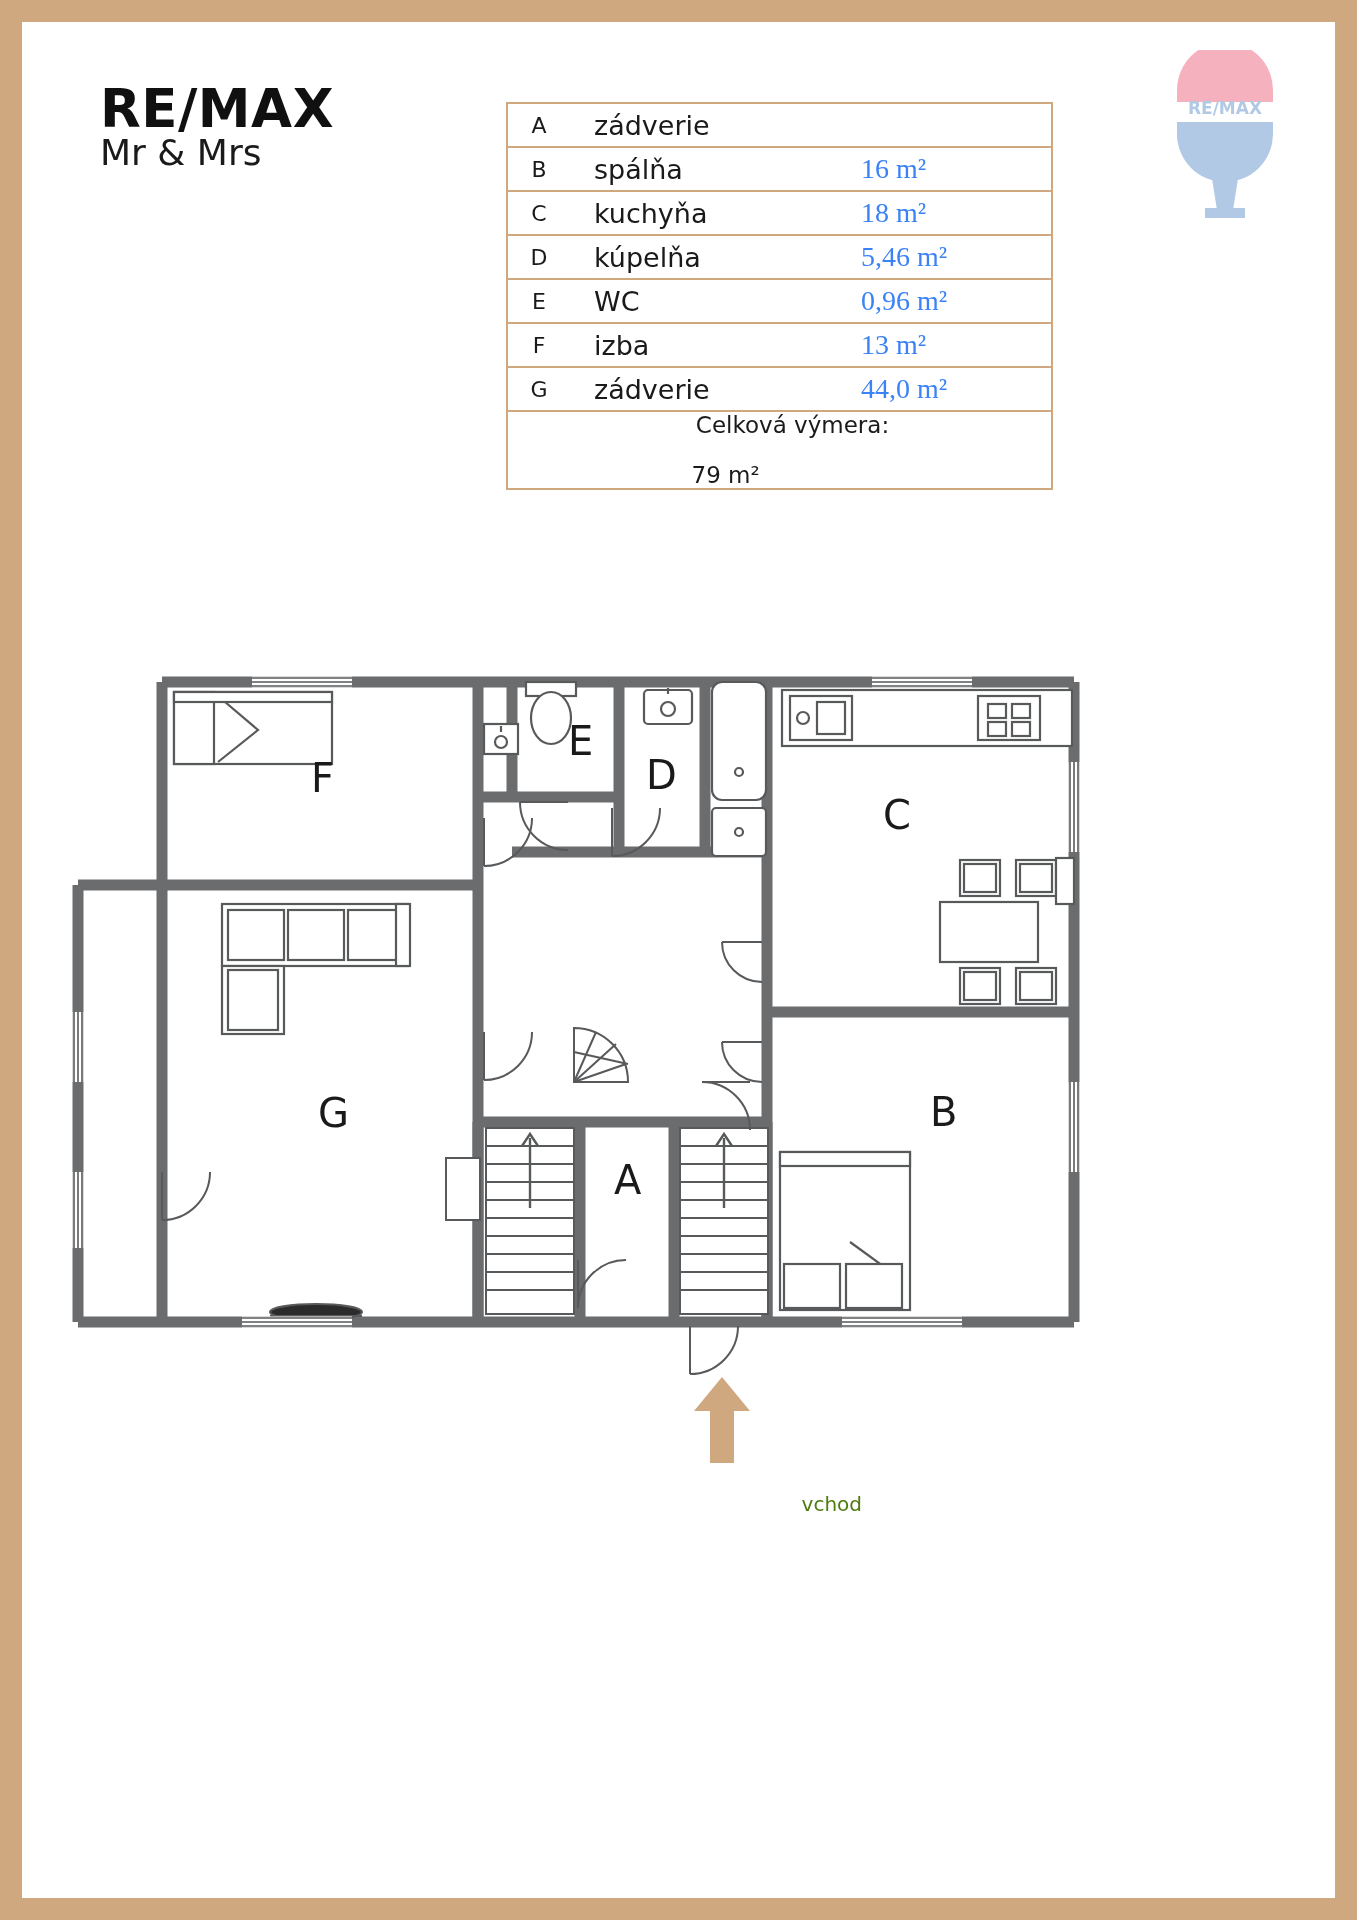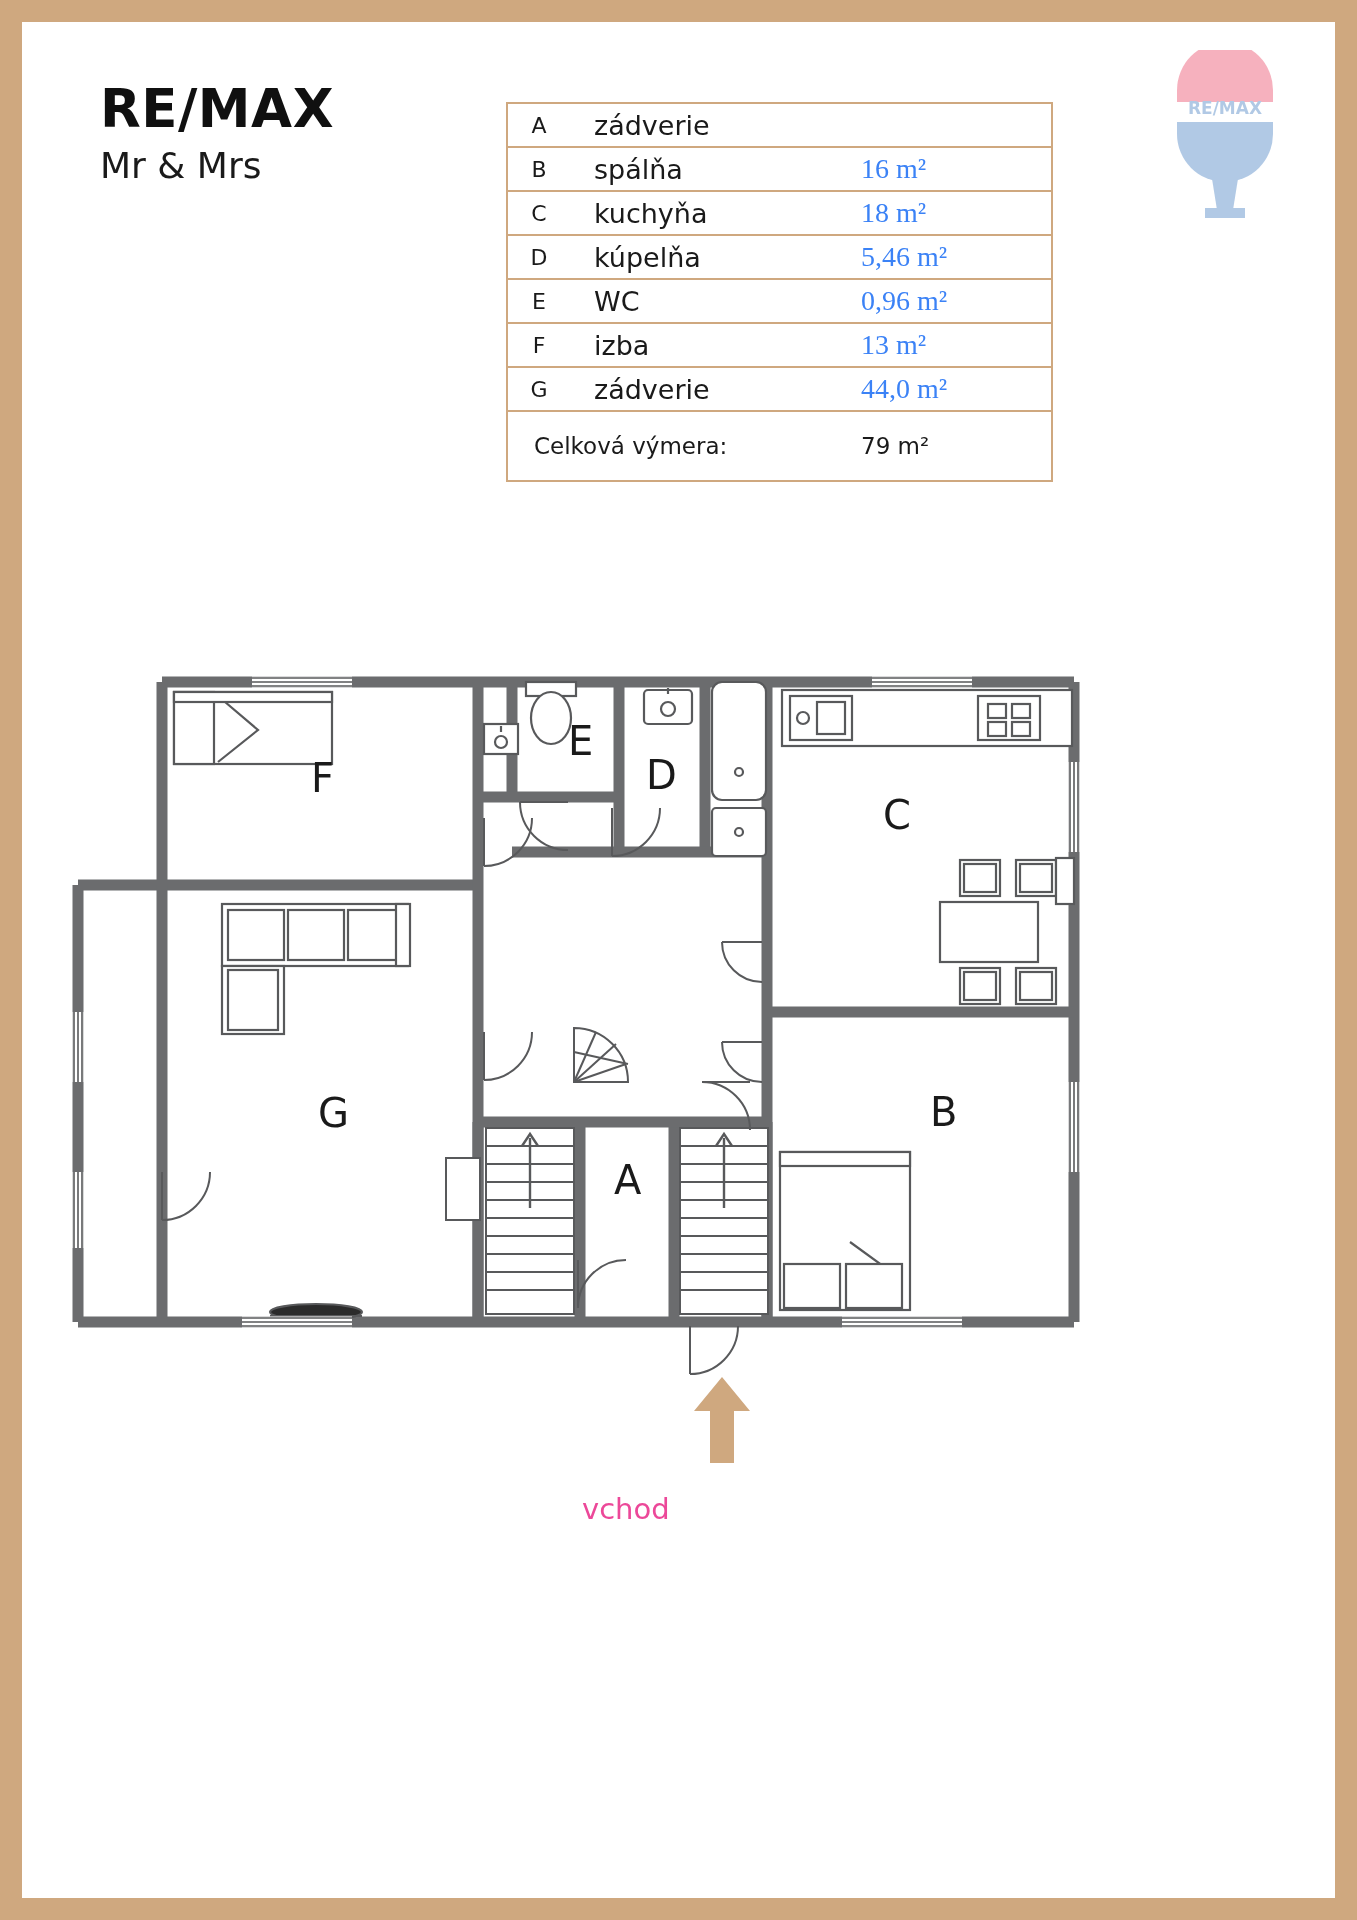--- a/index.html
+++ b/index.html
@@ -36,21 +36,20 @@
   }
   #logo-wordmark {
     font-family: "DejaVu Sans", sans-serif;
     font-weight: 700;
     font-size: 53px;
     letter-spacing: 0.5px;
     color: #101010;
     line-height: 1;
   }
   #logo-sub {
-    margin-top: 13px;
     font-family: "DejaVu Sans", sans-serif;
     font-size: 36px;
     color: #1a1a1a;
     line-height: 1;
   }
 
   
   #watermark {
     position: absolute;
     right: 52px;
@@ -71,22 +70,23 @@
     background: #ffffff;
   }
   .legend-row {
     display: flex;
     align-items: center;
     height: 44px;
     border-bottom: 2px solid #cfa87f;
     box-sizing: border-box;
   }
   .legend-row.total {
-    height: 68px;
+    height: 76px;
     border-bottom: none;
+    flex-direction: column;
   }
   .lg-key {
     width: 62px;
     text-align: center;
     font-size: 22px;
     color: #1a1a1a;
     font-family: "DejaVu Sans", sans-serif;
   }
   .lg-name {
     flex: 1;
@@ -141,24 +141,24 @@
     left: 672px;
     top: 1355px;
     width: 56px;
     height: 86px;
   }
   #entrance-label {
     position: absolute;
     left: 560px;
     top: 1470px;
     width: 280px;
-    text-align: left;
-    font-family: "DejaVu Sans", sans-serif;
-    font-size: 29px;
-    color: #ec4899;
+    text-align: right;
+    font-family: "DejaVu Sans", sans-serif;
+    font-size: 20px;
+    color: #4d7c0f;
   }
 </style>
 </head>
 <body>
 
 <div id="page">
   <div id="canvas">
 
     <div id="logo-block">
       <div id="logo-wordmark">RE/MAX</div>

